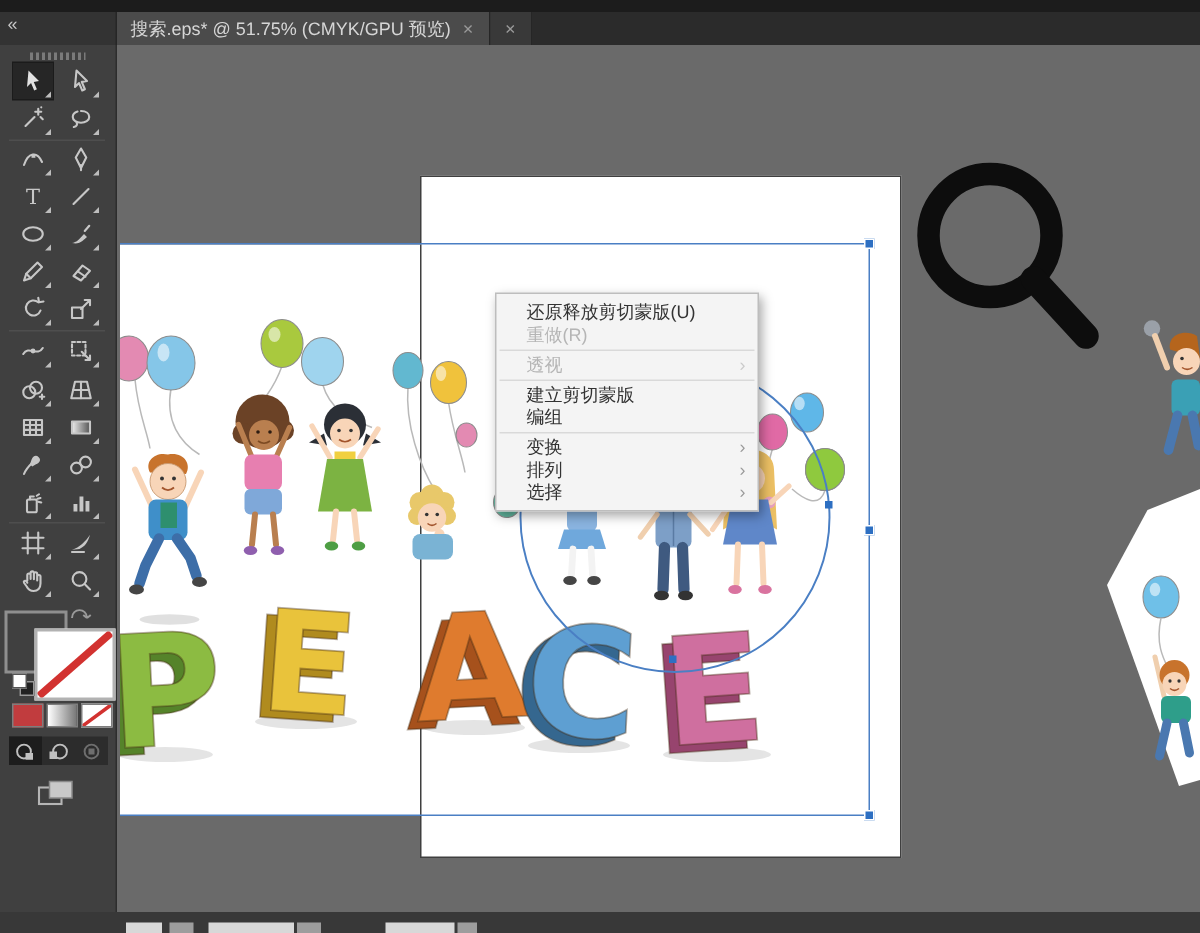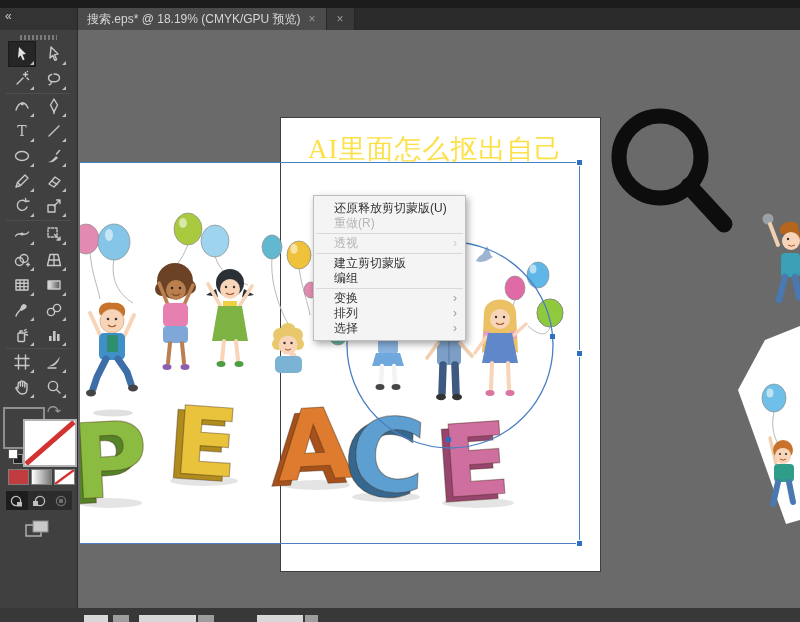--- a/index.html
+++ b/index.html
@@ -34,46 +34,46 @@
   .mode{width:22px;height:19px;display:flex;align-items:center;justify-content:center}
   .mode.on{background:#1d1d1d}
   #screenmode{left:24px;top:489px;width:28px;height:20px}
   
   #statusbar{left:0;top:608px;width:800px;height:14px;background:#383838}
   .frag{position:absolute;top:7px;height:8px;background:#d8d8d8}
   .frag.dim{background:#9d9d9d}
   
   #artboard{left:280px;top:117px;width:319px;height:453px;background:#fff;border:1px solid #3f3f3f}
   #heading{left:308px;top:131px;width:280px;font-family:"Liberation Serif","DejaVu Serif",serif;
-    font-size:27px;color:#fde047;letter-spacing:1px;white-space:nowrap}
+    font-size:27px;color:#ffffff;letter-spacing:1px;white-space:nowrap}
   #imagebg{left:80px;top:163px;width:500px;height:381px;background:#fff}
   #abedge{left:280px;top:163px;width:1px;height:381px;background:#3f3f3f}
   
   .selline{position:absolute;background:#4a7fc4}
   .anchor{position:absolute;width:5px;height:5px;background:#2d6fc2;border:1px solid #fff;box-sizing:content-box}
   
-  #ctxmenu{left:313px;top:195px;width:153px;height:146px;background:#f4f4f4;border:1px solid #bdbdbd;
+  #ctxmenu{left:330px;top:195px;width:176px;height:146px;background:#f4f4f4;border:1px solid #bdbdbd;
     box-shadow:2px 3px 7px rgba(0,0,0,.35);padding-top:5px;box-sizing:border-box;font-size:12px;color:#333}
   .mi{height:15px;line-height:15px;padding-left:20px;position:relative;white-space:nowrap}
   .mi.off{color:#b5b5b5}
   .mi .arr{position:absolute;right:8px;top:0;color:#9a9a9a;font-size:12px}
   .mi.off .arr{color:#cacaca}
   .msep{height:1px;background:#d9d9d9;margin:2px 2px}
   
   .lt{font-family:"DejaVu Sans",sans-serif;font-weight:bold;text-anchor:middle;
       stroke:rgba(70,45,20,.40);stroke-width:1.2}
 </style>
 </head>
 <body>
 
 <div class="abs" id="topstrip"></div>
 <div class="abs" id="tabbar">
   <div style="width:77px;background:#333;border-right:1px solid #262626"></div>
   <div class="tab active">
-    <span>搜索.eps* @ 18.19% (CMYK/GPU 预览)</span>
+    <span>搜索.eps* @ 51.75% (CMYK/GPU 预览)</span>
     <span class="x">×</span>
   </div>
   <div class="tab">
     <span class="x">×</span>
   </div>
 </div>
 <div class="abs" id="collapse">«</div>
 
 <div class="abs" id="toolbar">
   <div id="dragdots"></div>

